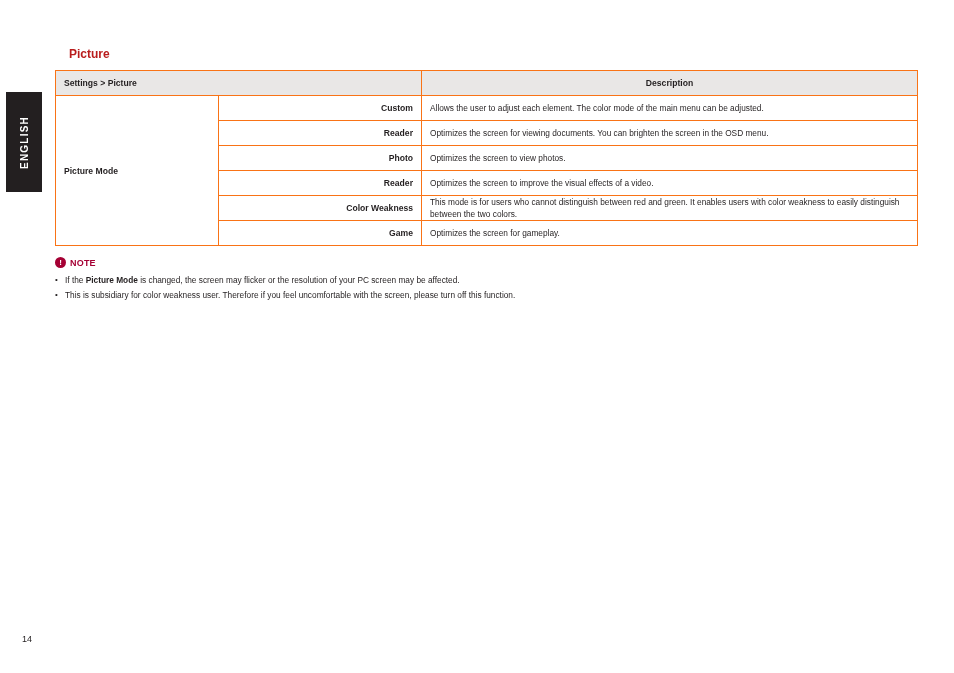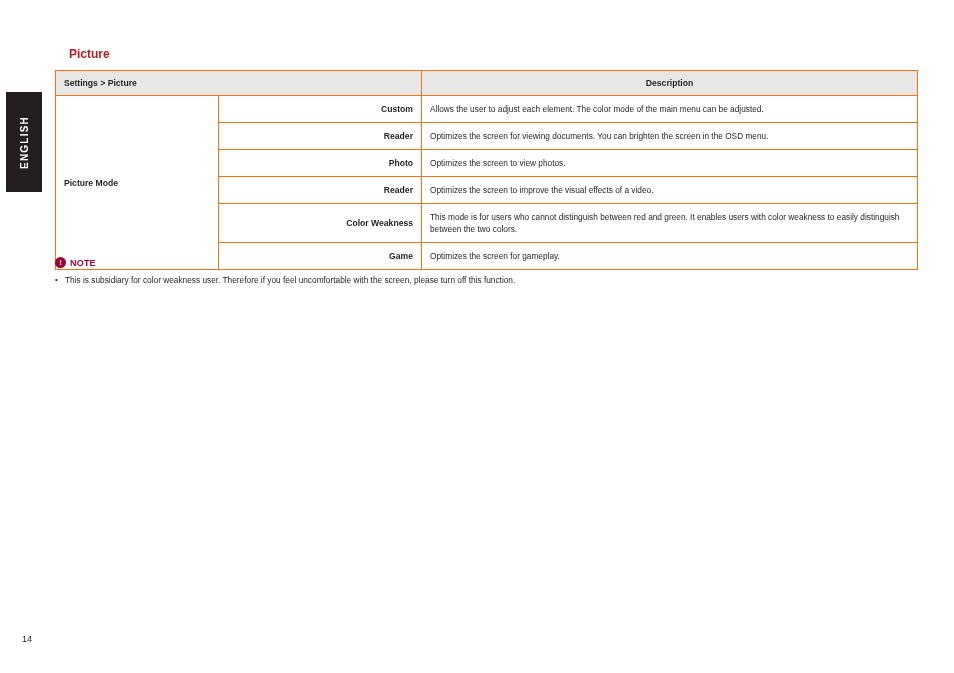--- a/index.html
+++ b/index.html
@@ -88,21 +88,21 @@
     text-align: left;
   }
   .name-cell {
     font-weight: bold;
     font-size: 8.6px;
     padding: 7px 8px !important;
     text-align: right;
   }
   .desc-cell {
     font-size: 8.3px;
-    padding: 7px 8px !important;
+    padding: 0 8px !important;
     text-align: left;
     line-height: 1.45;
     color: #231f20;
   }
   .col-cat { width: 163px; }
   .col-name { width: 203px; }
   
   .note {
     position: absolute;
     left: 55px;
@@ -216,19 +216,20 @@
       </tbody>
     </table>
   </div>
 
   <div class="note">
     <div class="note-head">
       <span class="note-icon">!</span>
       <span class="note-label">NOTE</span>
     </div>
     <ul class="note-list">
+      <li><span>If the </span><span class="b">Picture Mode</span><span> is changed, the screen may flicker or the resolution of your PC screen may be affected.</span></li>
       <li><span>This is subsidiary for color weakness user. Therefore if you feel uncomfortable with the screen, please turn off this function.</span></li>
     </ul>
   </div>
 
   <div class="page-num">14</div>
 
 </div>
 
 </body></html>

